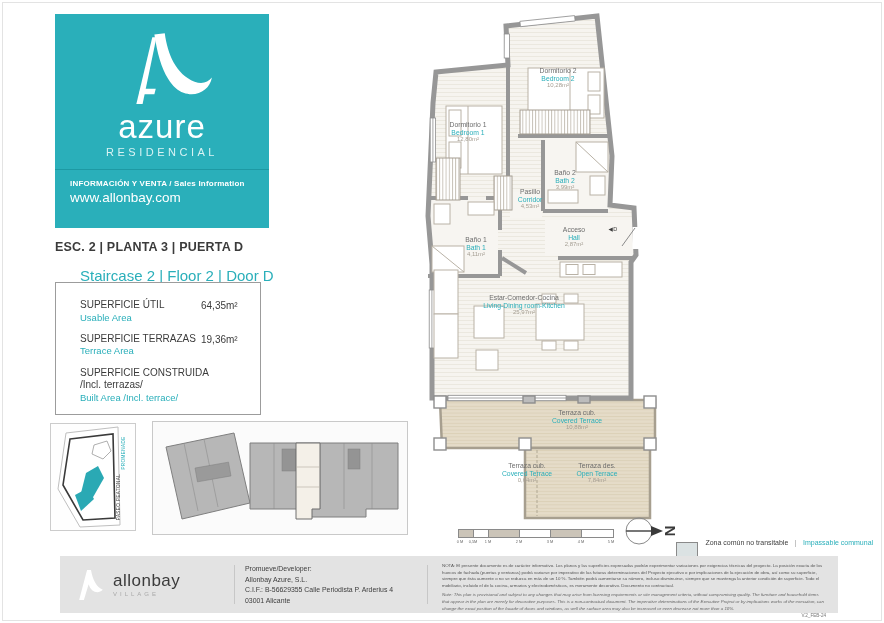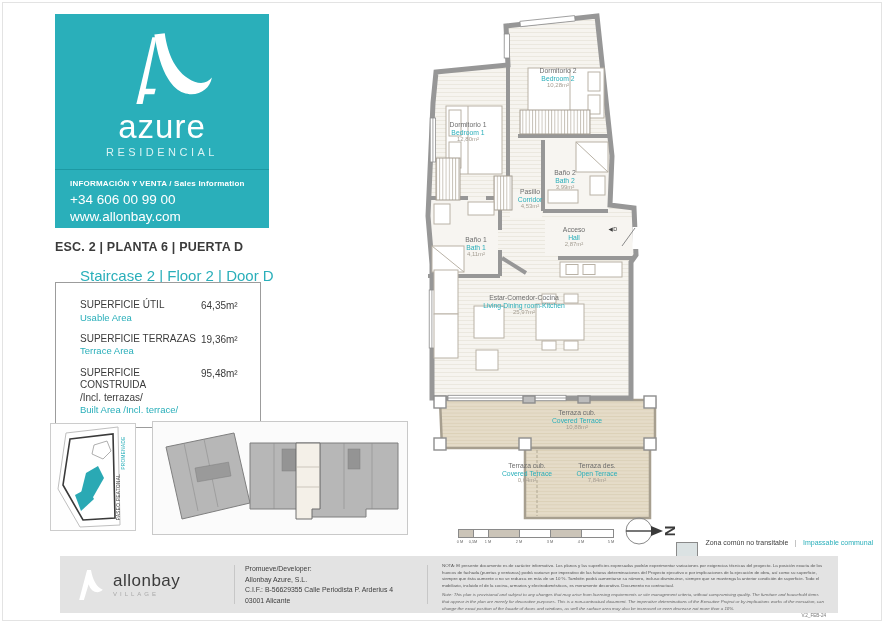--- a/index.html
+++ b/index.html
@@ -83,26 +83,25 @@
     <svg class="logo-a" width="104" height="96" viewBox="0 0 150 120">
       <path d="M64 6 L79 4 C83 34 95 63 122 74 C133 78 141 75 147 68 C144 86 125 97 106 90 C98 87 90 80 84 70 C74 55 68 32 64 6 Z" fill="#ffffff"></path>
       <polygon points="61,10 67,10 47,106 38,106" fill="#ffffff"></polygon>
       <polygon points="44,84 66,84 64,92 42,92" fill="#ffffff"></polygon>
     </svg>
     <div class="azure-name">azure</div>
     <div class="azure-sub">RESIDENCIAL</div>
     <div class="logo-divider"></div>
     <div class="logo-info">
       <div class="info-label">INFORMACIÓN Y VENTA / Sales Information</div>
-      <div class="info-phone">+34 606 00 99 00</div>
       <div class="info-web">www.allonbay.com</div>
     </div>
   </div>
 
-  <div class="unit-title">ESC. 2 | PLANTA 6 | PUERTA D</div>
+  <div class="unit-title">ESC. 2 | PLANTA 3 | PUERTA D</div>
   <div class="unit-subtitle">Staircase 2 | Floor 2 | Door D</div>
 
   <div class="area-box">
     <div class="area-row">
       <div class="area-labels">
         <div class="a-es">SUPERFICIE ÚTIL</div>
         <div class="a-en">Usable Area</div>
       </div>
       <div class="a-val">64,35m²</div>
     </div>
@@ -112,21 +111,20 @@
         <div class="a-en">Terrace Area</div>
       </div>
       <div class="a-val">19,36m²</div>
     </div>
     <div class="area-row" style="margin-bottom:2px;">
       <div class="area-labels">
         <div class="a-es">SUPERFICIE CONSTRUIDA</div>
         <div class="a-es">/Incl. terrazas/</div>
         <div class="a-en">Built Area /Incl. terrace/</div>
       </div>
-      <div class="a-val">95,48m²</div>
     </div>
   </div>
 
   <div class="site-map">
     <svg width="86" height="108" viewBox="0 0 86 108">
       <rect x="0.5" y="0.5" width="85" height="107" fill="#fefefe" stroke="#cccccc"></rect>
       <polygon points="16,10 68,4 70,102 30,104 8,66" fill="#ffffff" stroke="#bfbfbf" stroke-width="1"></polygon>
       <polygon points="20,16 63,11 65,95 33,97 13,62" fill="#ffffff" stroke="#3a3a3a" stroke-width="1.6"></polygon>
       <polygon points="44,22 57,18 61,28 53,36 42,31" fill="#ffffff" stroke="#9a9a9a" stroke-width="0.8"></polygon>
       <g>

